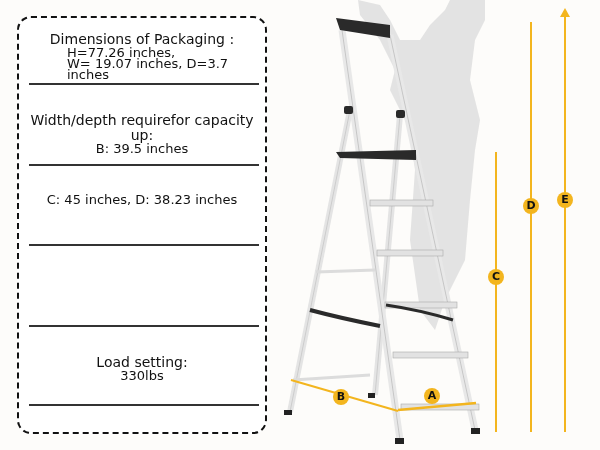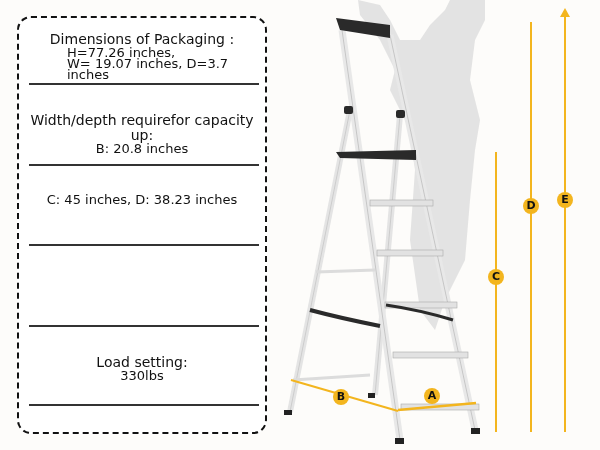--- a/index.html
+++ b/index.html
@@ -42,21 +42,21 @@
 <div class="spec-panel">
   <div class="spec-section" style="top:14px">
     <div class="spec-title">Dimensions of Packaging :</div>
     <div class="spec-value left">H=77.26 inches,</div>
     <div class="spec-value left">W= 19.07 inches, D=3.7 inches</div>
   </div>
   <div class="divider" style="top:65px"></div>
 
   <div class="spec-section" style="top:95px">
     <div class="spec-title">Width/depth requirefor capacity up:</div>
-    <div class="spec-value">B: 20.8 inches</div>
+    <div class="spec-value">B: 39.5 inches</div>
   </div>
   <div class="divider" style="top:146px"></div>
 
   <div class="spec-section" style="top:176px">
     <div class="spec-value">C: 45 inches, D: 38.23 inches</div>
   </div>
   <div class="divider" style="top:226px"></div>
 
   <div class="divider" style="top:307px"></div>
 

